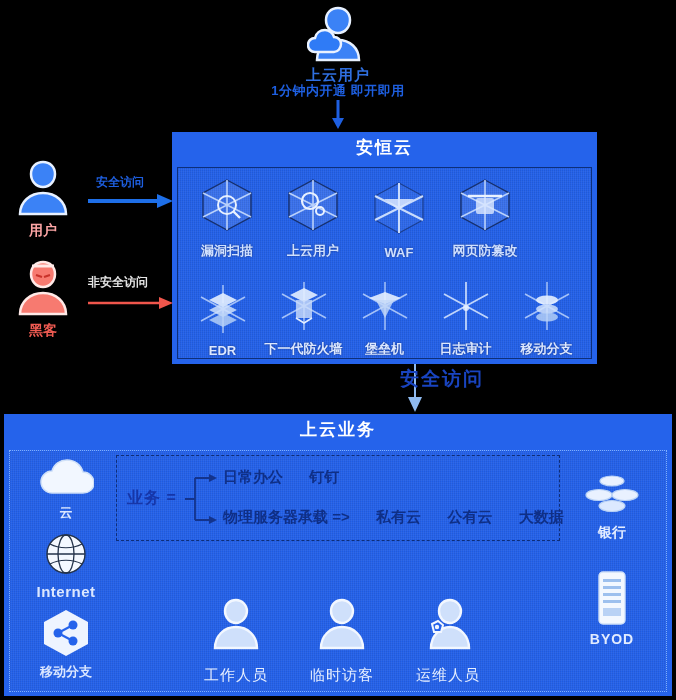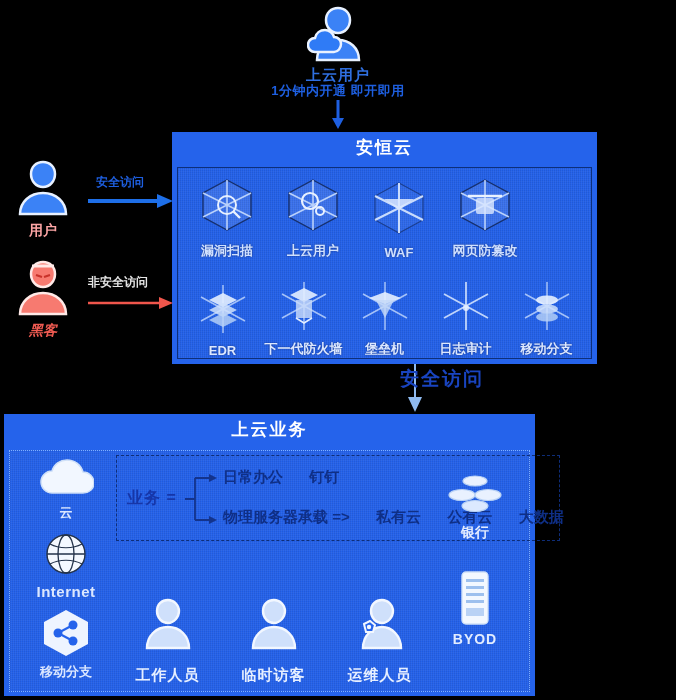--- a/index.html
+++ b/index.html
@@ -37,38 +37,38 @@
   #row1{position:absolute;left:6px;right:6px;top:6px;}
   #row2{position:absolute;left:4px;right:4px;top:110px;}
   .svc{display:flex;flex-direction:column;align-items:center;width:86px;}
   .svc .cap{margin-top:2px;color:#cfe0ff;font-size:13px;font-weight:bold;
        white-space:nowrap;text-shadow:0 0 2px rgba(0,0,40,.5);}
   #row2 .svc .cap{color:#dce8ff;font-size:13px;}
   #row2 .svc{width:88px;}
 
   
   #actor-user{left:16px;top:158px;}
-  #actor-hacker{left:16px;top:258px;font-style:italic;}
+  #actor-hacker{left:16px;top:258px;}
   .actor .name{margin-top:2px;font-size:14px;font-weight:bold;}
   #actor-user .name{color:#fca5a5;}
   #actor-hacker .name{color:#f05b52;}
 
   .flowlbl{position:absolute;font-size:12px;font-weight:bold;white-space:nowrap;}
   #lbl-secure{left:96px;top:174px;color:#1e5fe0;}
   #lbl-insecure{left:88px;top:274px;color:#e5e5e5;}
   #arrow-secure{left:88px;top:193px;}
   #arrow-insecure{left:88px;top:296px;}
 
   
   #mid-arrow{left:406px;top:364px;}
   #lbl-mid{left:400px;top:366px;color:#1944c0;font-size:19px;font-weight:bold;
        letter-spacing:2px;}
 
   
-  #biz-box{left:4px;top:414px;width:531px;height:282px;background:#2563eb;
+  #biz-box{left:4px;top:414px;width:668px;height:282px;background:#2563eb;
        box-sizing:border-box;}
   #biz-title{height:32px;line-height:32px;text-align:center;color:#fff;
        font-size:17px;font-weight:bold;letter-spacing:2px;}
   #biz-inner{position:absolute;left:5px;right:5px;top:36px;bottom:4px;
        border:1px dotted #7fb0ff;
        background:
          repeating-linear-gradient(0deg,rgba(255,255,255,.04) 0 1px,transparent 1px 2px),
          repeating-linear-gradient(90deg,rgba(10,40,120,.14) 0 1px,transparent 1px 2px),
          #2563eb;}
 
@@ -93,21 +93,21 @@
        white-space:nowrap;}
   #branch1{left:106px;top:12px;}
   #branch2{left:106px;top:52px;}
   .b-txt{color:#0f2f86;}
   .b-gap{display:inline-block;width:18px;}
   .arrowhead{color:#0f2f86;}
 
   
   #people{position:absolute;left:118px;right:110px;bottom:6px;
        display:flex;justify-content:center;gap:42px;}
-  #people .cap{margin-top:12px;color:#e6efff;font-size:15px;font-weight:bold;
+  #people .cap{margin-top:12px;color:#e6efff;font-size:15px;font-weight:normal;
        letter-spacing:1px;}
 </style>
 </head>
 <body>
 
 <div class="stage">
 
   <div class="abs col" id="top-user">
     <span>
       <svg class="person-svg" width="62" height="58" viewBox="0 0 62 58">

